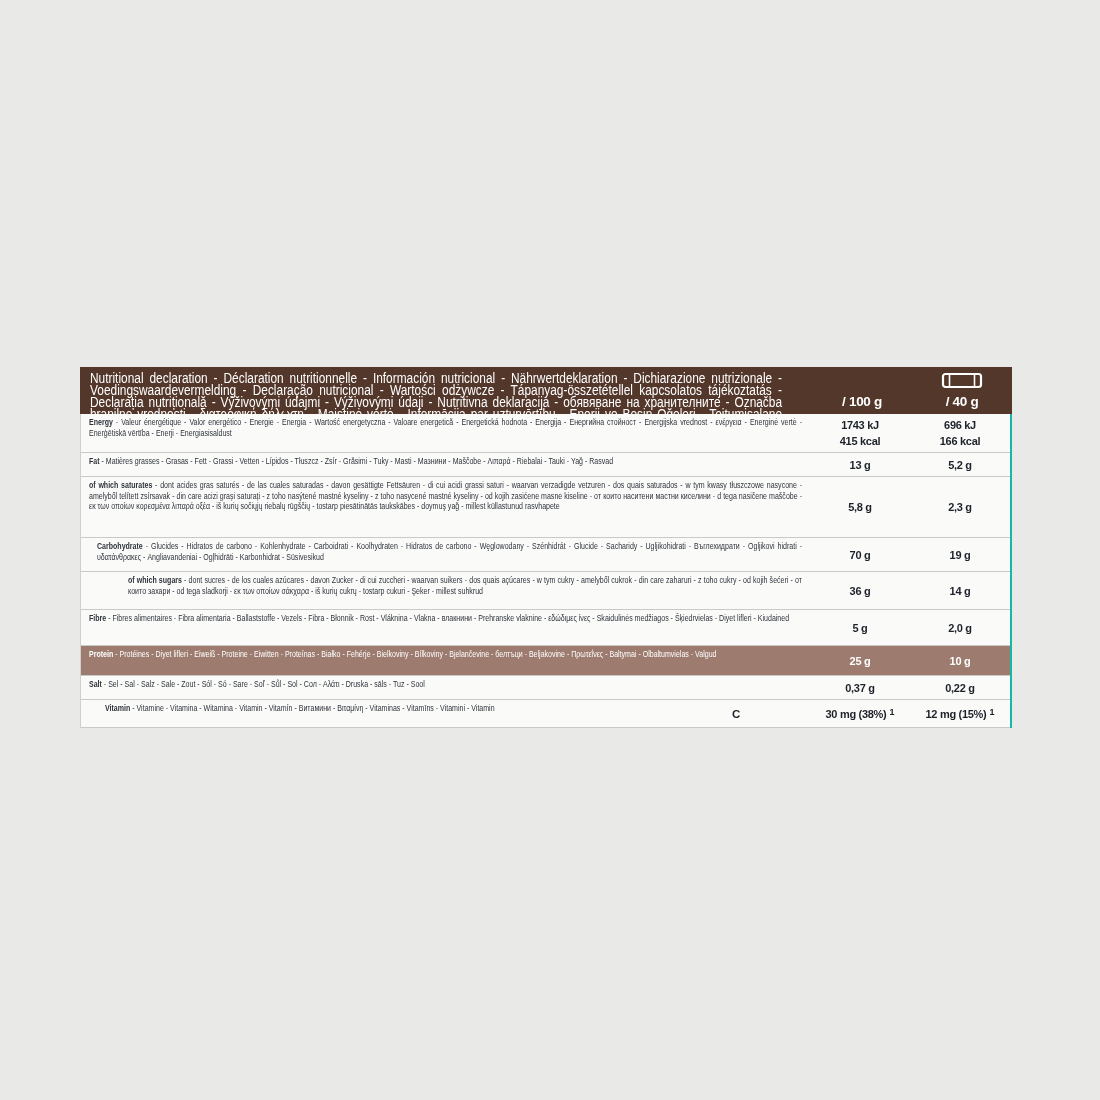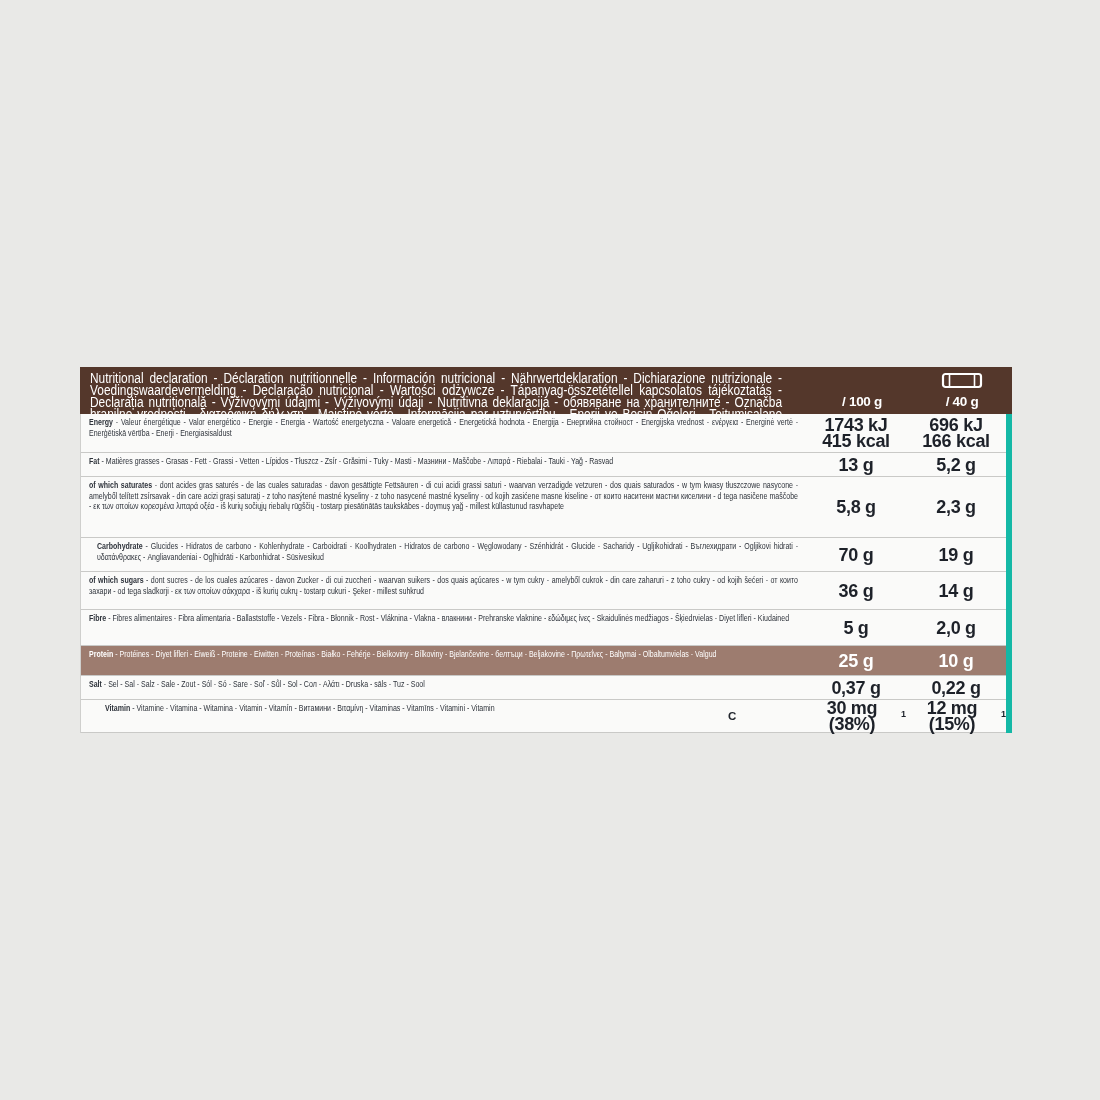--- a/index.html
+++ b/index.html
@@ -29,21 +29,21 @@
   .condense { display:inline-block; transform:scaleX(0.85); transform-origin:0 0; width:118%; }
   .hdr-col {
     position:absolute; bottom:5px; height:15px;
     font-size:13.5px; font-weight:bold; text-align:center; letter-spacing:-0.3px;
   }
   .hdr-100 { left:732px; width:100px; }
   .hdr-40  { left:832px; width:100px; }
   .bar-ico { position:absolute; top:5px; left:832px; width:100px; text-align:center; }
   .bar-ico svg { display:inline-block; }
   
-  .tbody { background:#15803d; border-left:1px solid #cfcfcd; border-right:6px solid #14b8a6; }
+  .tbody { background:#15803d; border-left:1px solid #cfcfcd; border-right:2px solid #14b8a6; }
   .row {
     display:flex; align-items:stretch;
     border-bottom:1px solid #c9c9c7;
     background:#fafaf9;
   }
   .row.hl { background:#9d7c6f; }
   .row.hl .lbl, .row.hl .val, .row.hl .vsup { color:#ffffff; }
   .lbl {
     flex:1 1 auto;
     padding:3px 8px 2px 8px;
@@ -55,30 +55,30 @@
   .lbl b { font-weight:bold; }
   .ccell {
     flex:0 0 80px; display:flex; align-items:center;
     font-size:11.5px; font-weight:bold; color:#21252d;
     padding-left:2px;
   }
   .vcell {
     flex:0 0 100px; display:flex; align-items:center; justify-content:center;
   }
   .val {
-    font-size:18px; font-weight:bold; letter-spacing:-0.3px;
+    font-size:11px; font-weight:bold; letter-spacing:-0.3px;
     color:#1d2129; text-align:center; white-space:pre-line; line-height:16px;
   }
   .vsup { font-size:9px; font-weight:bold; vertical-align:top; position:relative; top:-2px; margin-left:3px; color:#1d2129; }
   
   .r-energy  { min-height:39px; }
   .r-fat     { min-height:24px; }
   .r-sat     { min-height:61px; }
   .r-carb    { min-height:34px;padding-left:8px; }
-  .r-sugar   { min-height:38px; }
+  .r-sugar   { min-height:38px;padding-left:39px; }
   .r-fibre   { min-height:36px; }
   .r-protein { min-height:30px; }
   .r-salt    { min-height:24px; }
   .r-vitamin { min-height:28px;padding-left:16px; }
 </style>
 </head>
 <body>
 
 <div class="sheet">
 

